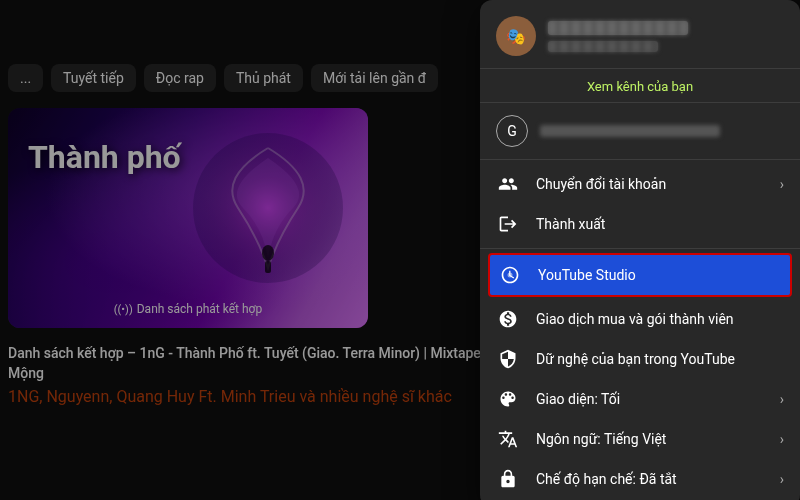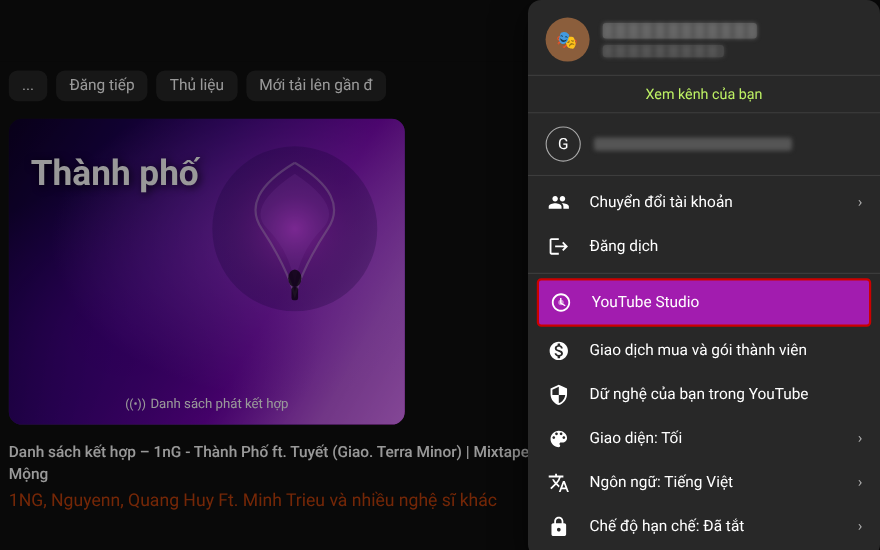--- a/index.html
+++ b/index.html
@@ -100,21 +100,21 @@
       left: 0;
       width: 500px;
       bottom: 0;
       padding: 8px;
       z-index: 0;
     }
 
     
     .featured-card {
       width: 360px;
-      height: 278px;
+      height: 220px;
       background: linear-gradient(135deg, #1a0a2e 0%, #2d1b69 30%, #6b21a8 60%, #9333ea 80%, #c026d3 100%);
       border-radius: 12px;
       position: relative;
       overflow: hidden;
       margin-bottom: 12px;
     }
 
     .featured-card .overlay-text {
       position: absolute;
       bottom: 12px;
@@ -320,21 +320,21 @@
       align-items: center;
       padding: 8px 16px;
       gap: 16px;
       cursor: pointer;
       font-size: 14px;
       color: #fff;
       position: relative;
     }
 
     .menu-item.highlighted {
-      background: #a21caf;
+      background: #1d4ed8;
       border: 2px solid #c00;
       border-radius: 4px;
       margin: 2px 8px;
       padding: 8px 8px;
     }
 
     .menu-item-icon {
       width: 24px;
       height: 24px;
       display: flex;
@@ -385,22 +385,23 @@
     <div class="icon-btn">⌨</div>
     <div class="icon-btn">🔍</div>
     <div class="avatar-btn">
       <span style="font-size:18px;">🎭</span>
     </div>
   </div>
 </div>
 
 <div class="category-bar">
   <div class="pill">...</div>
-  <div class="pill">Đăng tiếp</div>
-  <div class="pill">Thủ liệu</div>
+  <div class="pill">Tuyết tiếp</div>
+  <div class="pill">Đọc rap</div>
+  <div class="pill">Thủ phát</div>
   <div class="pill">Mới tải lên gần đ</div>
 </div>
 
 <div class="main-content">
   <div class="featured-card">
 
     <div style="position:absolute;inset:0;background:linear-gradient(120deg,#0d0028 0%,#1a0050 20%,#3b0080 40%,#7b00b4 65%,#c060e0 85%,#e080ff 100%);opacity:0.9;"></div>
 
     <div style="position:absolute;inset:0;background:radial-gradient(ellipse at 70% 40%, rgba(200,100,255,0.5) 0%, transparent 60%),radial-gradient(ellipse at 30% 70%, rgba(80,0,150,0.7) 0%, transparent 50%);"></div>
 
@@ -472,21 +473,21 @@
     <span class="menu-item-label">Chuyển đổi tài khoản</span>
     <span class="menu-item-arrow">›</span>
   </div>
 
   <div class="menu-item">
     <div class="menu-item-icon">
       <svg width="20" height="20" viewBox="0 0 24 24" fill="currentColor">
           <path d="M17 7l-1.41 1.41L18.17 11H8v2h10.17l-2.58 2.58L17 17l5-5zM4 5h8V3H4c-1.1 0-2 .9-2 2v14c0 1.1.9 2 2 2h8v-2H4V5z"></path>
         </svg>
     </div>
-    <span class="menu-item-label">Đăng dịch</span>
+    <span class="menu-item-label">Thành xuất</span>
   </div>
 
   <div class="dropdown-divider"></div>
 
   <div class="menu-item highlighted">
     <div class="menu-item-icon">
       <svg width="20" height="20" viewBox="0 0 24 24" fill="currentColor">
           <path d="M12 2C6.48 2 2 6.48 2 12s4.48 10 10 10 10-4.48 10-10S17.52 2 12 2zm0 18c-4.41 0-8-3.59-8-8s3.59-8 8-8 8 3.59 8 8-3.59 8-8 8zm.5-13H11v6l5.25 3.15.75-1.23-4.5-2.67V7z"></path>
           <circle cx="12" cy="12" r="3" fill="currentColor" opacity="0.5"></circle>
         </svg>

